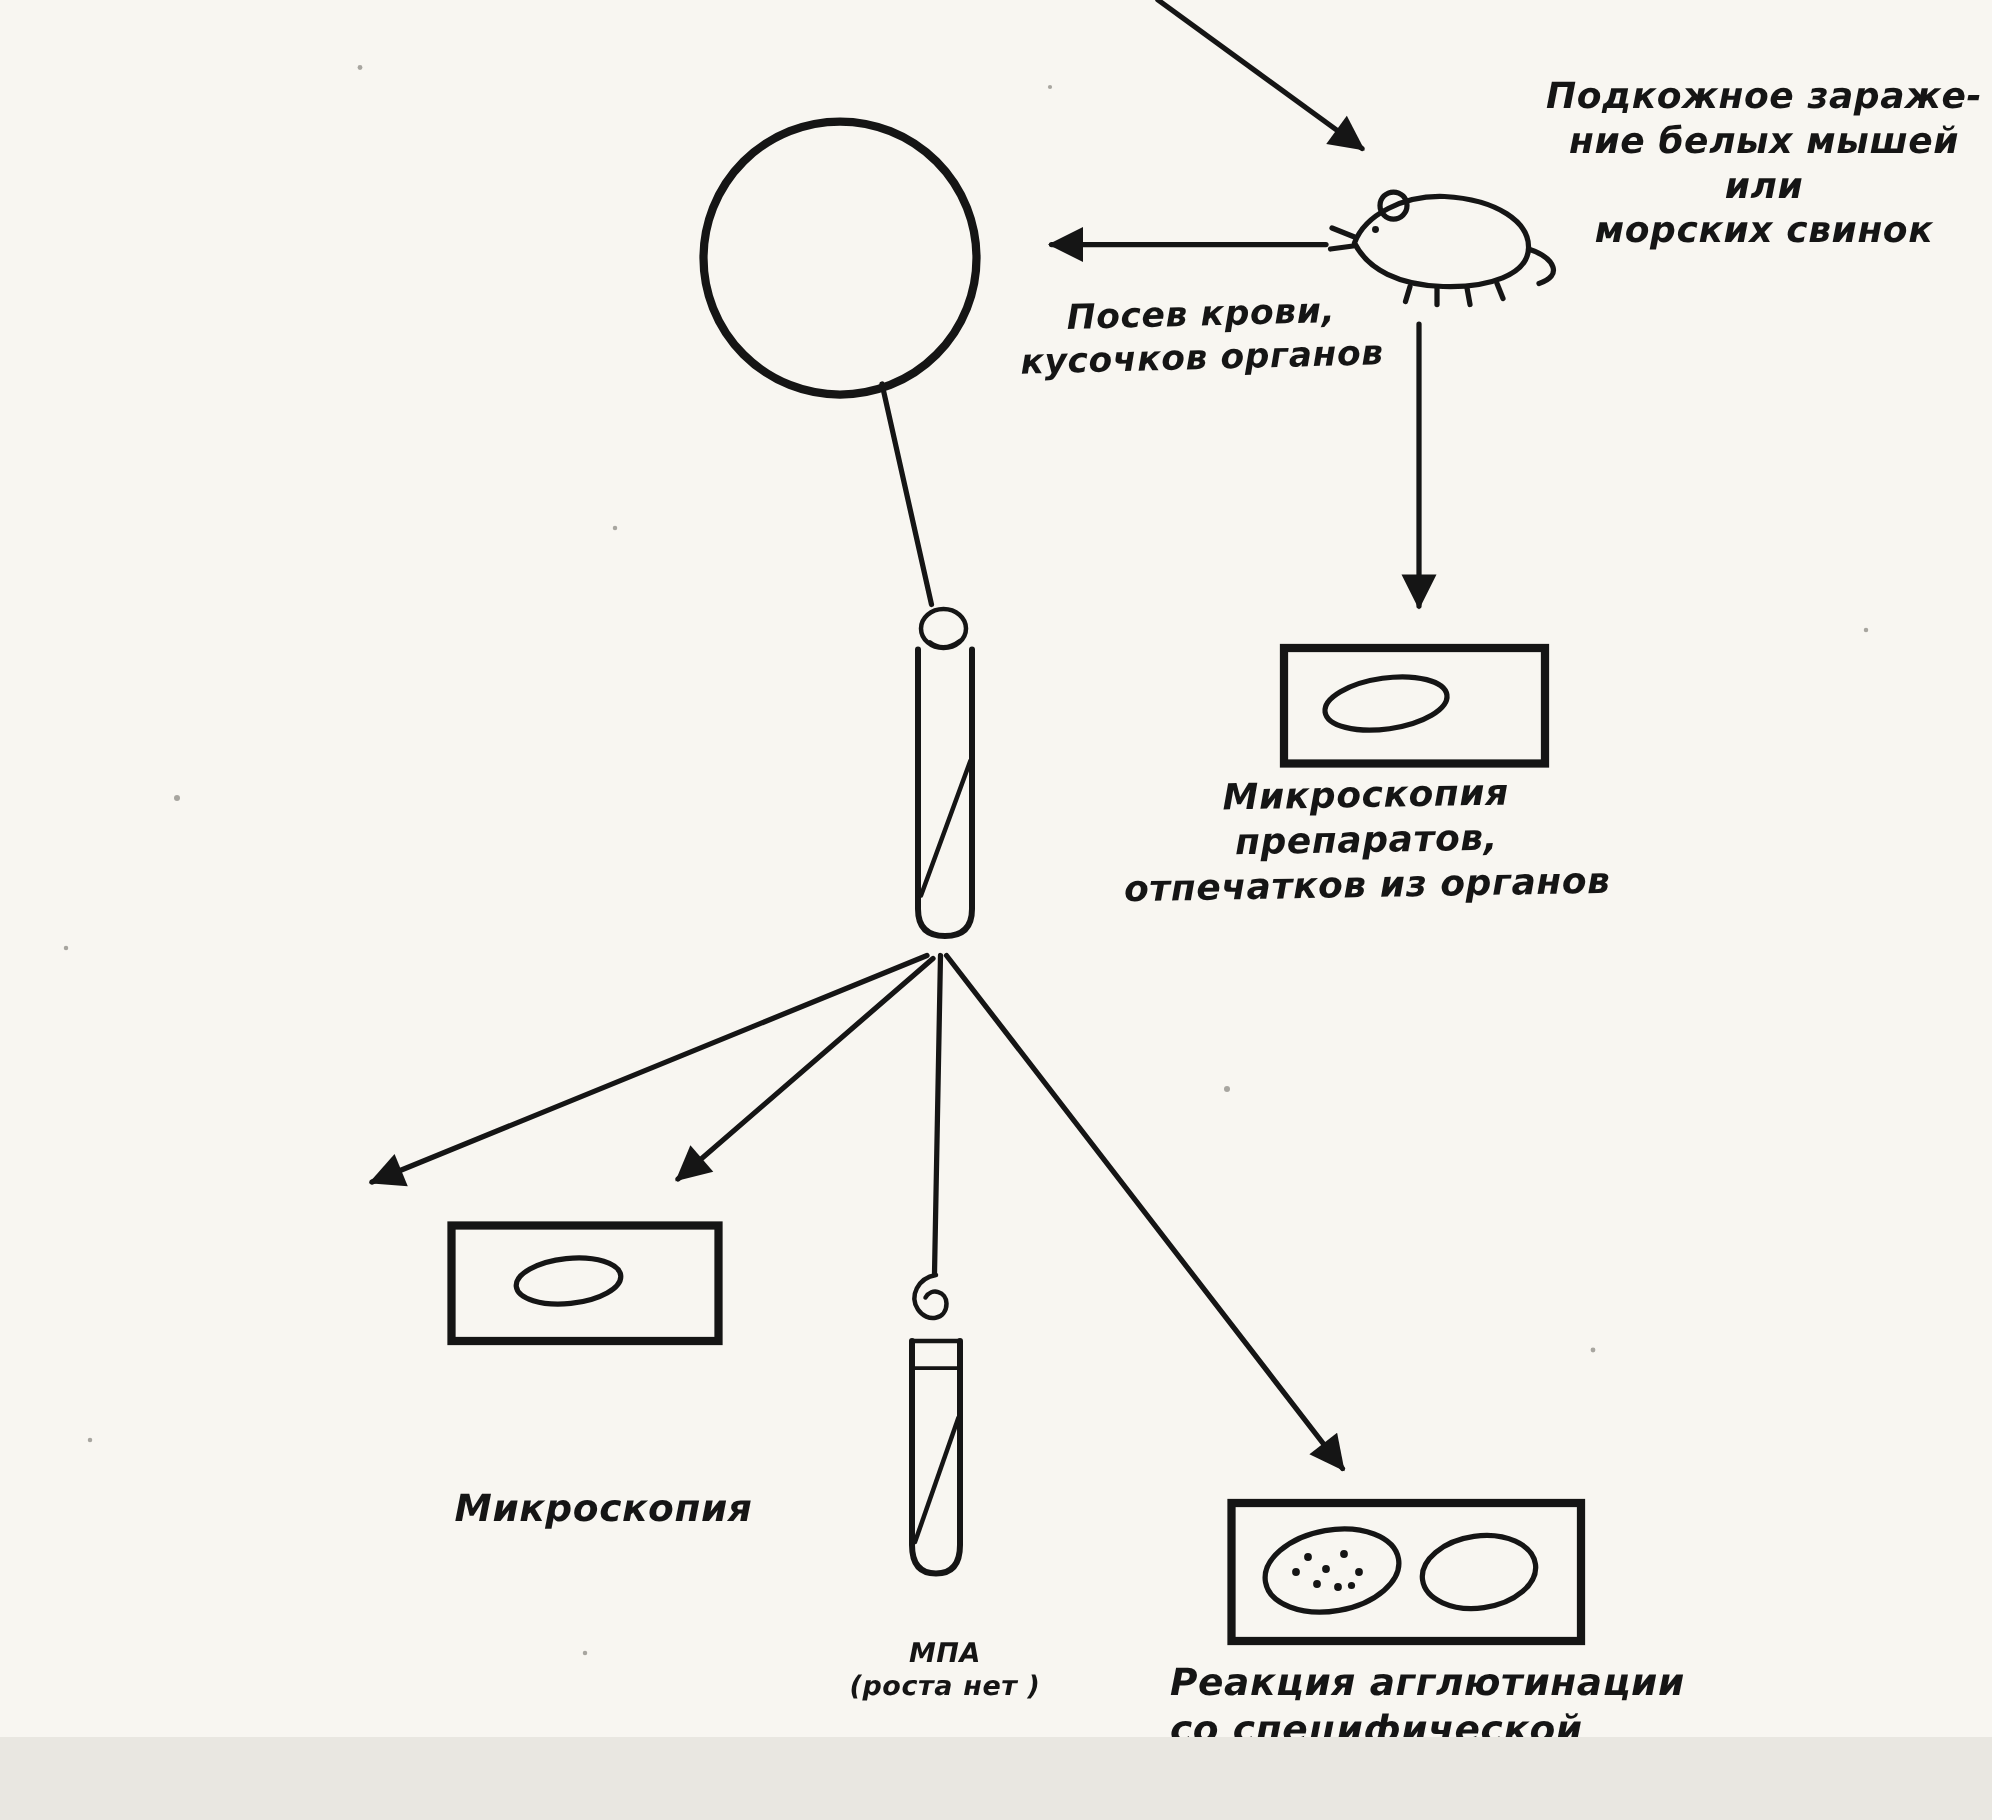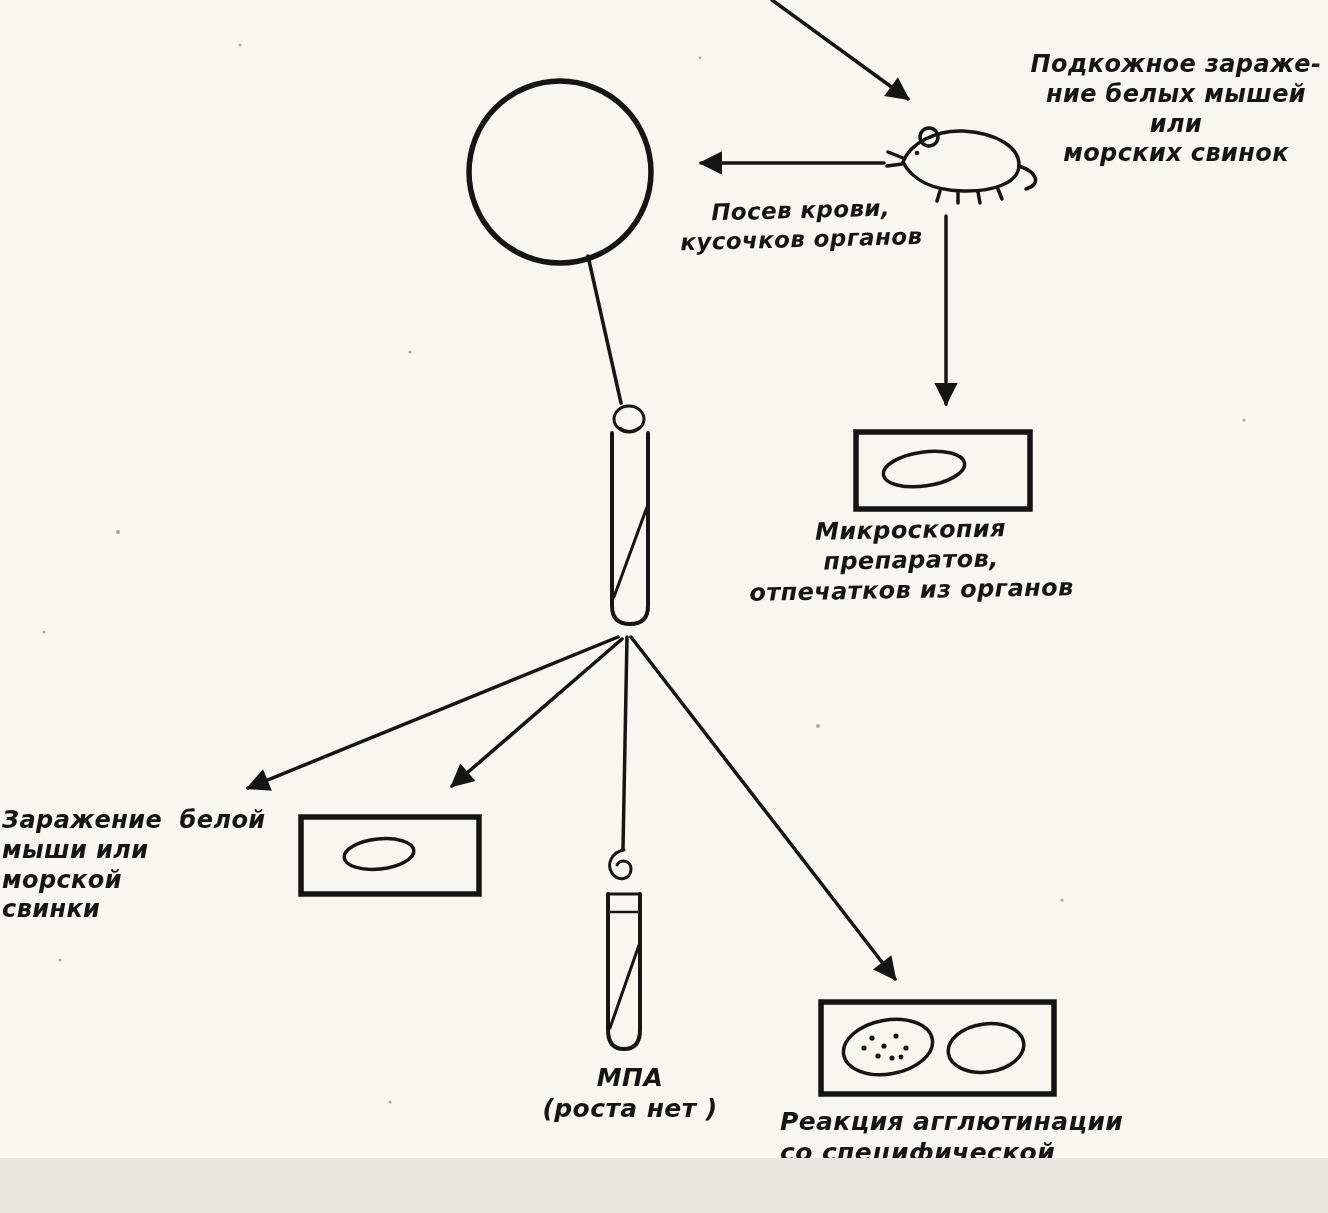--- a/index.html
+++ b/index.html
@@ -26,21 +26,21 @@
     line-height: 1.24;
     letter-spacing: 0.4px;
   }
   .lbl-subcutaneous { left: 1026px; top: 50px;  width: 300px; text-align: center; font-size: 24px; }
   .lbl-yolk-special { left: 248px;  top: 118px; width: 168px; text-align: center; font-size: 23px; }
   .lbl-inoculation  { left: 678px;  top: 196px; width: 246px; text-align: center; font-size: 23px; transform: rotate(-1.5deg); }
   .lbl-yolk-medium  { left: 308px;  top: 464px; width: 260px; text-align: left;   font-size: 25px; }
   .lbl-micro-organs { left: 722px;  top: 516px; width: 378px; text-align: center; font-size: 24px; transform: rotate(-1deg); }
   .lbl-infect-mouse { left: 2px;    top: 806px; width: 268px; text-align: left;   font-size: 24px; }
   .lbl-microscopy   { left: 303px;  top: 990px; width: 220px; text-align: left;   font-size: 25px; }
-  .lbl-mpa          { left: 518px;  top: 1062px; width: 224px; text-align: center; font-size: 25px; }
+  .lbl-mpa          { left: 518px;  top: 1092px; width: 224px; text-align: center; font-size: 18px; }
   .lbl-agglutination{ left: 780px;  top: 1106px; width: 350px; text-align: left;  font-size: 25px; }
 </style>
 </head>
 <body>
 
 <div class="stage">
 
   <svg class="art" viewBox="0 0 1328 1213">
     <defs>
       <marker id="ah" viewBox="0 0 12 12" refX="10" refY="6" markerWidth="8" markerHeight="8" orient="auto-start-reverse">
@@ -129,22 +129,20 @@
     </g>
   </svg>
 
   <div class="label lbl-subcutaneous">Подкожное зараже-
 ние белых мышей или
 морских свинок</div>
   <div class="label lbl-inoculation">Посев крови,
 кусочков органов</div>
   <div class="label lbl-micro-organs">Микроскопия  препаратов,
 отпечатков из органов</div>
-  <div class="label lbl-infect-mouse">Заражение  белой
-мыши или морской
-свинки</div>
+  <div class="label lbl-microscopy">Микроскопия</div>
   <div class="label lbl-mpa">МПА
 (роста нет )</div>
   <div class="label lbl-agglutination">Реакция агглютинации
 со специфической сыво-
 роткой</div>
 
 </div>
 
 </body></html>

